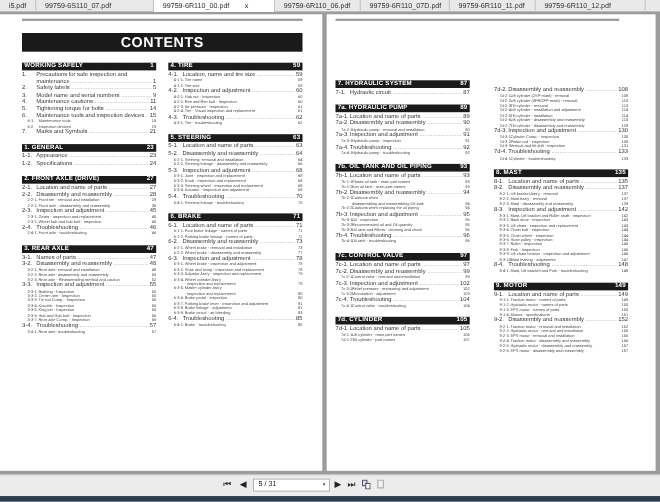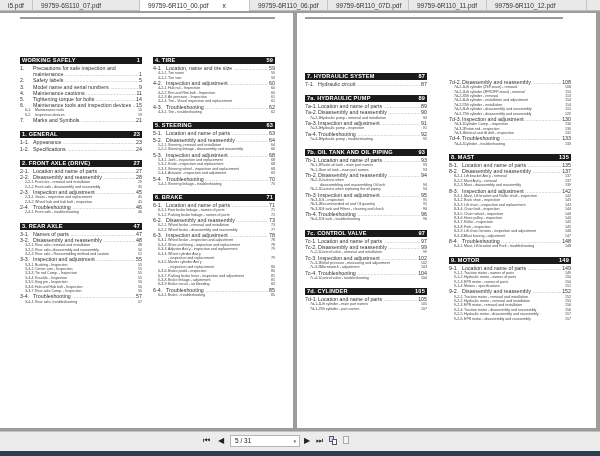--- a/index.html
+++ b/index.html
@@ -54,20 +54,21 @@
     <div class="tab active" style="width:110px;"><span>99759-6R110_00.pdf</span><span class="close">x</span></div>
     <div class="tab" style="width:78px;"><span>99759-6R110_06.pdf</span></div>
     <div class="tab" style="width:81px;"><span>99759-6R110_07D.pdf</span></div>
     <div class="tab" style="width:78px;"><span>99759-6R110_11.pdf</span></div>
     <div class="tab" style="width:100px;"><span>99759-6R110_12.pdf</span></div>
   </div>
 
   <div class="viewer">
     <div class="page left">
       <div class="rule" style="left:20px;width:255px;"></div>
+      <div class="title-bar">CONTENTS</div>
       <div class="col" id="col0" style="left:20px;top:44px;">
           <div class="section">
             <div class="sec-head">
               <span>WORKING SAFELY</span>
               <span>1</span>
             </div>
             <div class="sec-body">
               <div class="e1">
                 <span class="num">1.</span>
                 <span class="lbl nodots" style="overflow:hidden">Precautions for safe inspection and</span>

